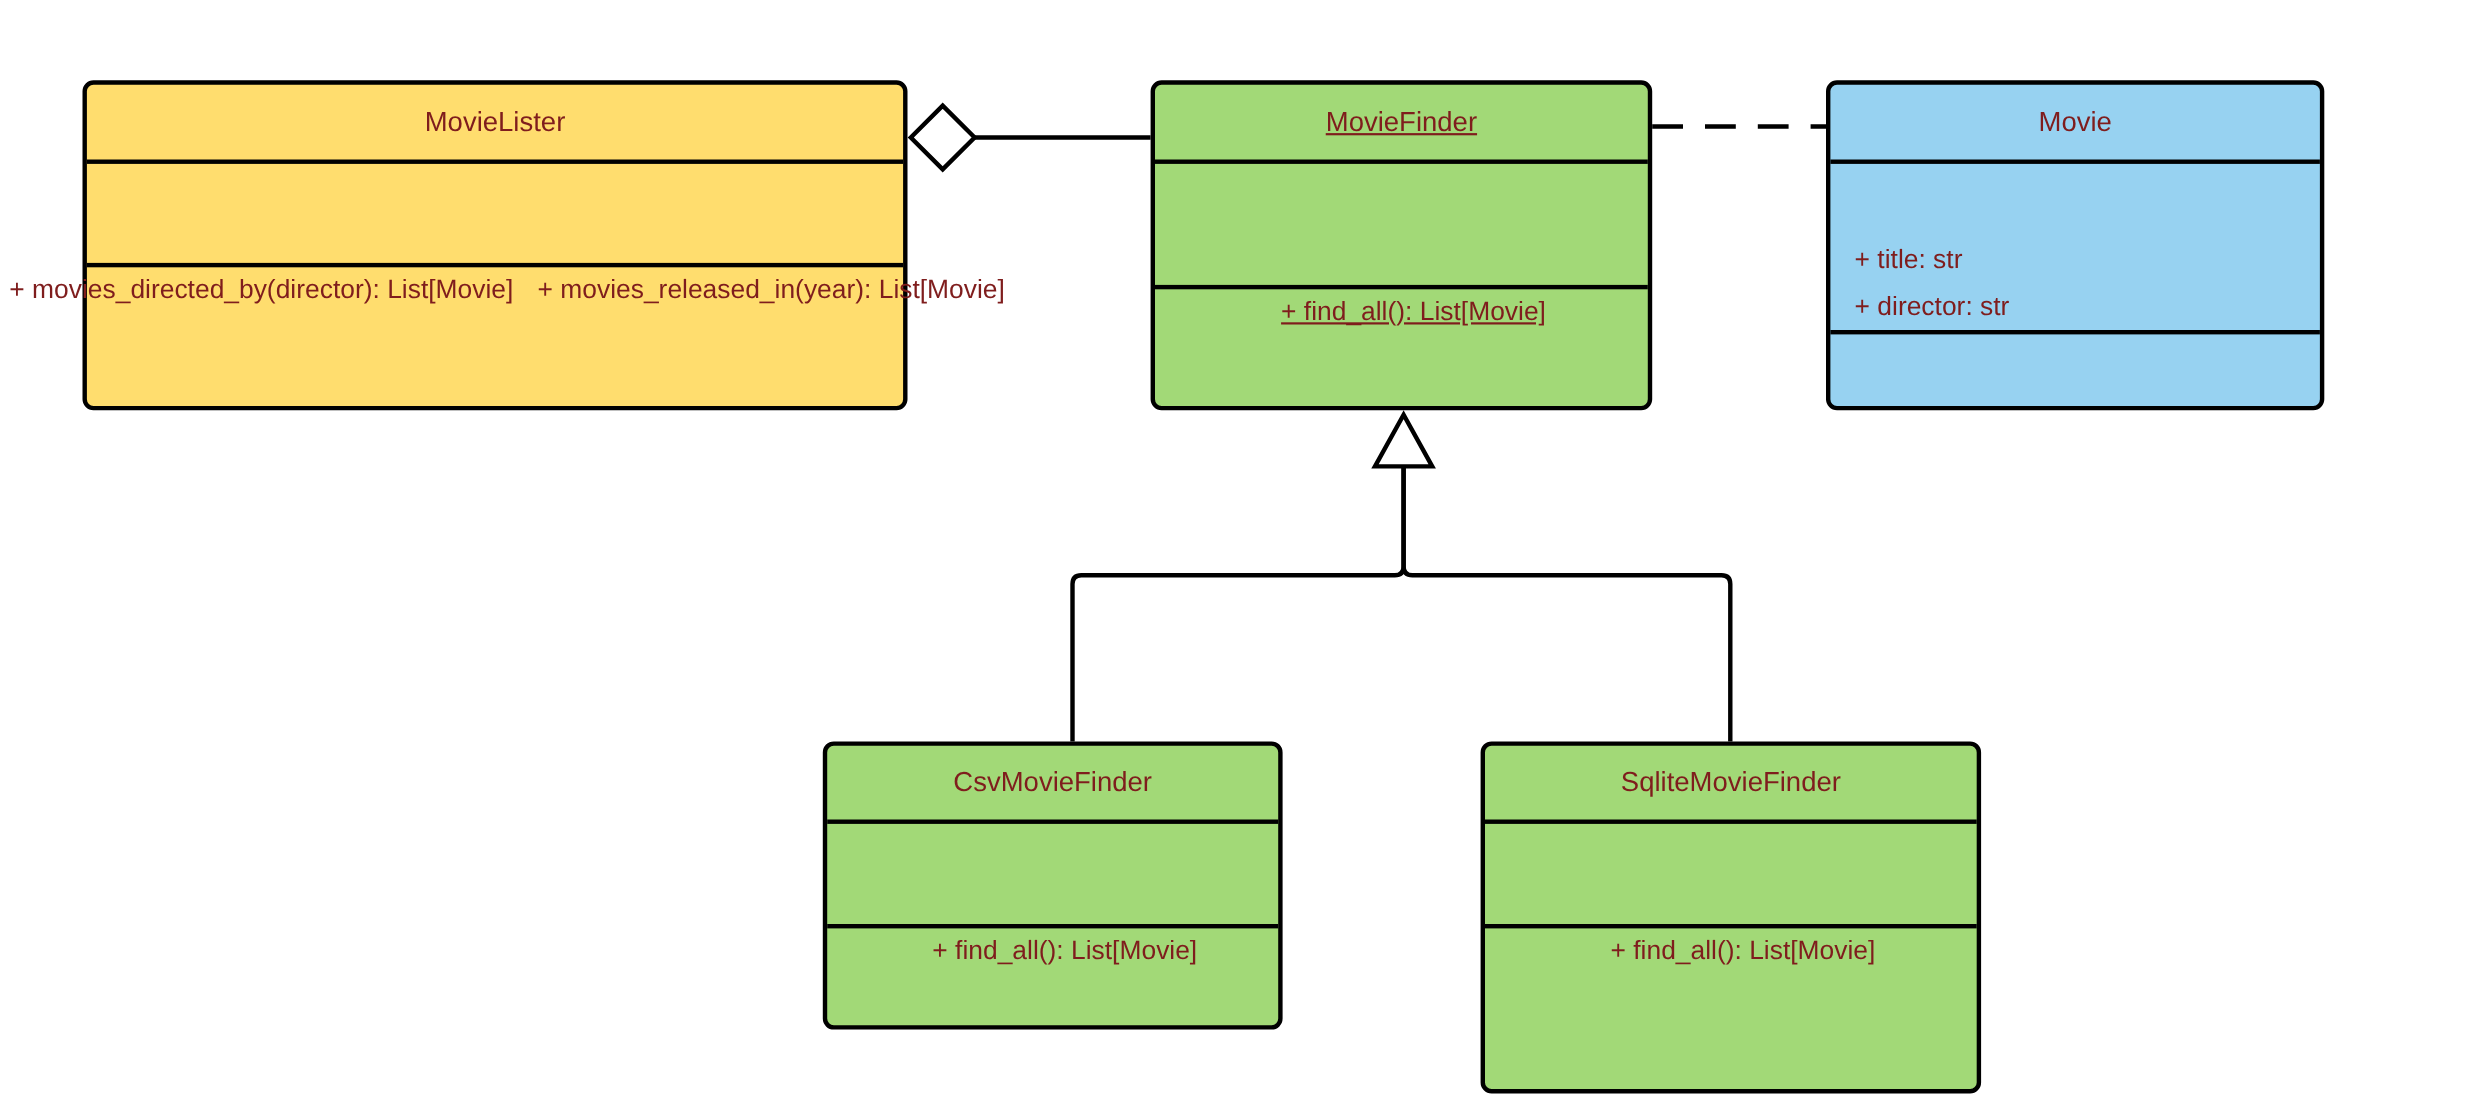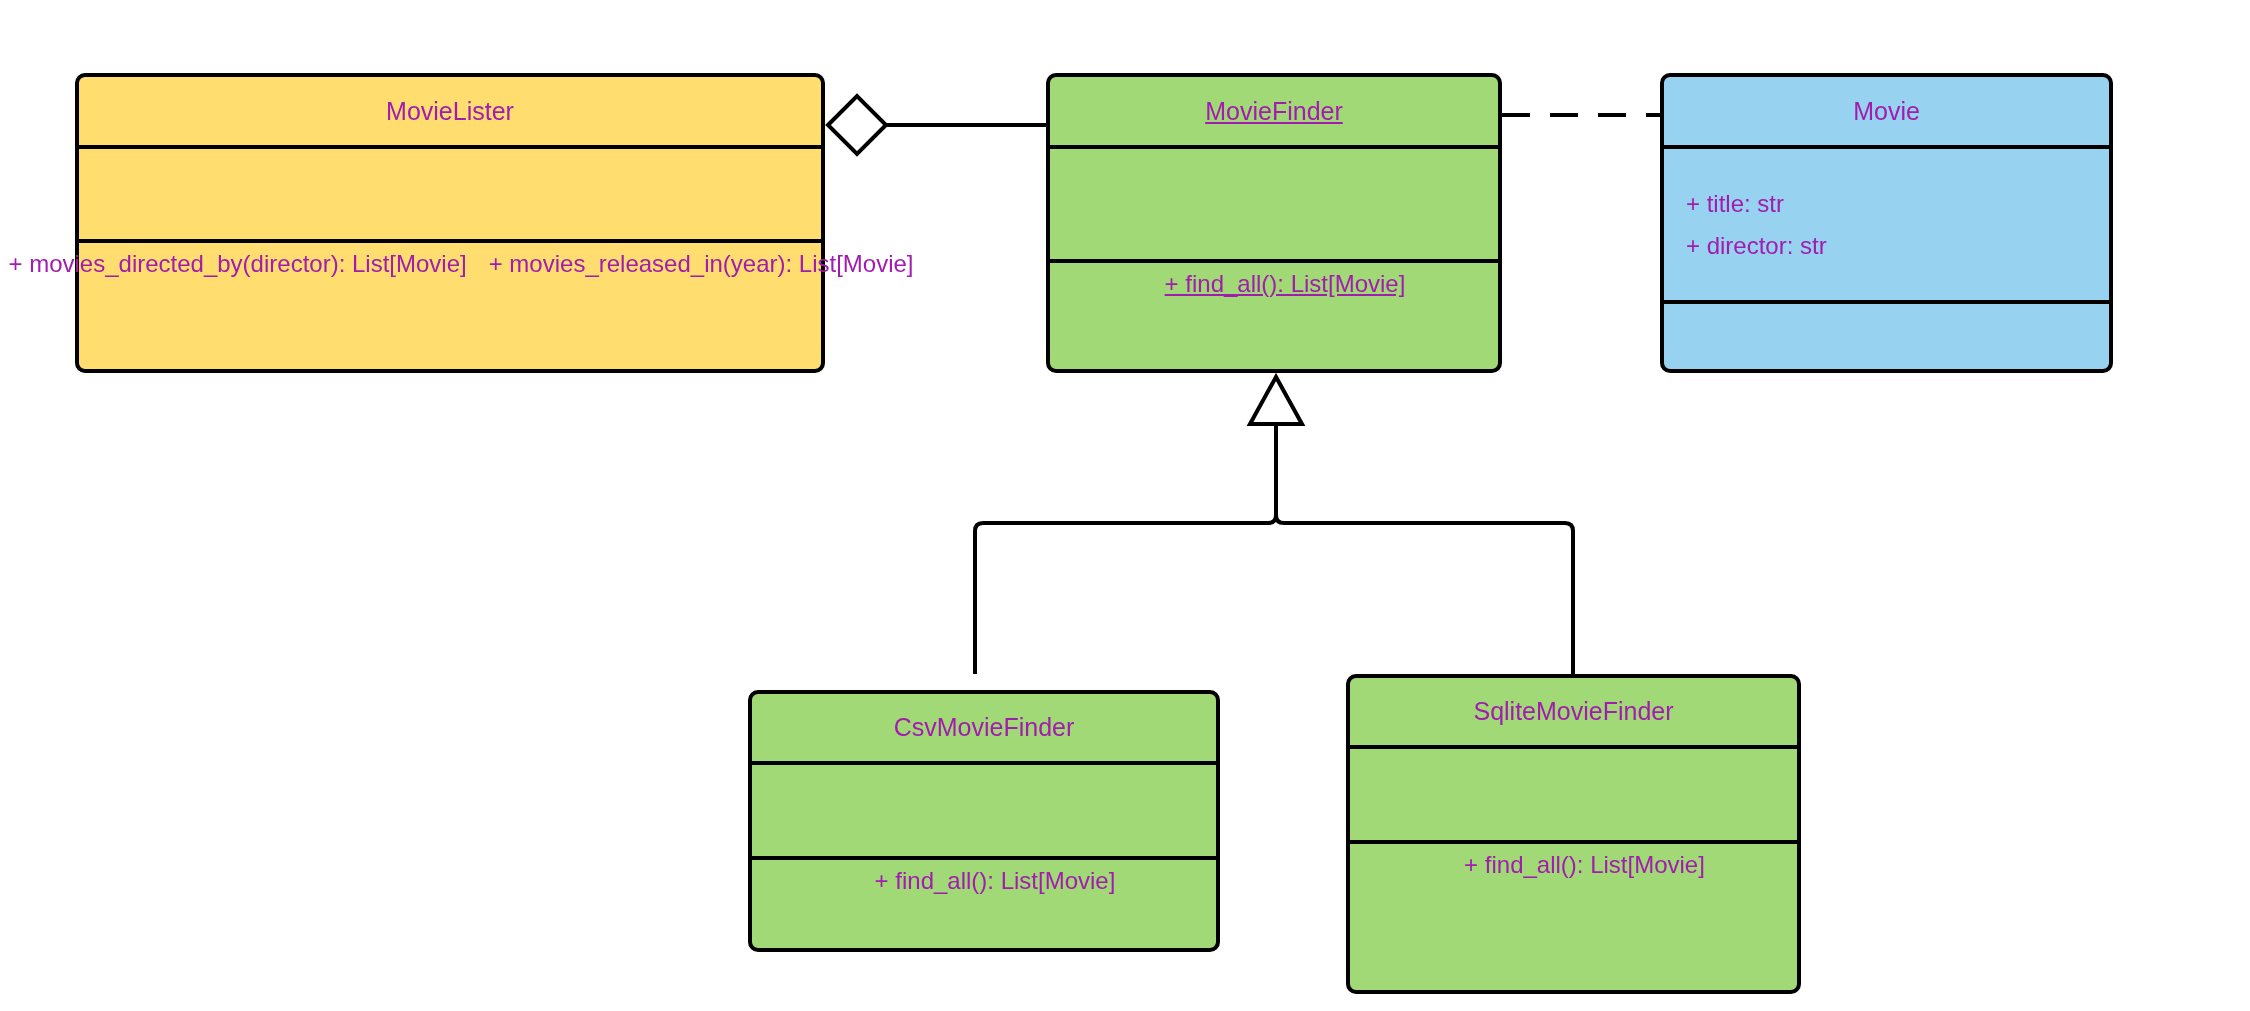--- a/index.html
+++ b/index.html
@@ -21,36 +21,36 @@
   .connectors{position:absolute;left:0;top:0;width:2250px;height:1011px;}
   .connectors .ln{stroke:var(--stroke);stroke-width:4;fill:none;}
   .connectors .hollow{fill:var(--shapeFill);}
 
   .uml-class{
     position:absolute;
     box-sizing:border-box;
     border:4px solid var(--stroke);
     border-radius:10px;
     display:flex;flex-direction:column;
-    color:#a21caf;
+    color:#7f1d1d;
   }
   .uml-class.yellow{background:var(--yellowFill);}
   .uml-class.green{background:var(--greenFill);}
   .uml-class.blue{background:var(--blueFill);}
 
   .c-title{
     flex:0 0 68px;
     border-bottom:4px solid var(--stroke);
     display:flex;align-items:center;justify-content:center;
     font-size:25px;
   }
   .bottom-row .c-title{flex-basis:67px;}
   .c-attrs{
     border-bottom:4px solid var(--stroke);
-    display:flex;flex-direction:column;justify-content:center;
+    display:flex;flex-direction:column;justify-content:flex-end;
     box-sizing:content-box;
   }
   .c-methods{
     flex:1;
     display:flex;flex-direction:row;justify-content:center;
   }
   .member{
     font-size:24px;
     line-height:42px;
     padding-left:22px;
@@ -103,21 +103,21 @@
 
   <div class="uml-class blue" style="left:1660px;top:73px;width:453px;height:300px;">
     <div class="c-title">Movie</div>
     <div class="c-attrs" style="height:151px">
       <div class="member">+ title: str</div>
       <div class="member">+ director: str</div>
     </div>
     <div class="c-methods"></div>
   </div>
 
-  <div class="uml-class green bottom-row" style="left:748px;top:690px;width:472px;height:262px;">
+  <div class="uml-class green bottom-row" style="left:748px;top:674px;width:418px;height:262px;">
     <div class="c-title">CsvMovieFinder</div>
     <div class="c-attrs" style="height:91px"></div>
     <div class="c-methods">
       <div class="member">+ find_all(): List[Movie]</div>
     </div>
   </div>
 
   <div class="uml-class green bottom-row" style="left:1346px;top:674px;width:455px;height:320px;">
     <div class="c-title">SqliteMovieFinder</div>
     <div class="c-attrs" style="height:91px"></div>

